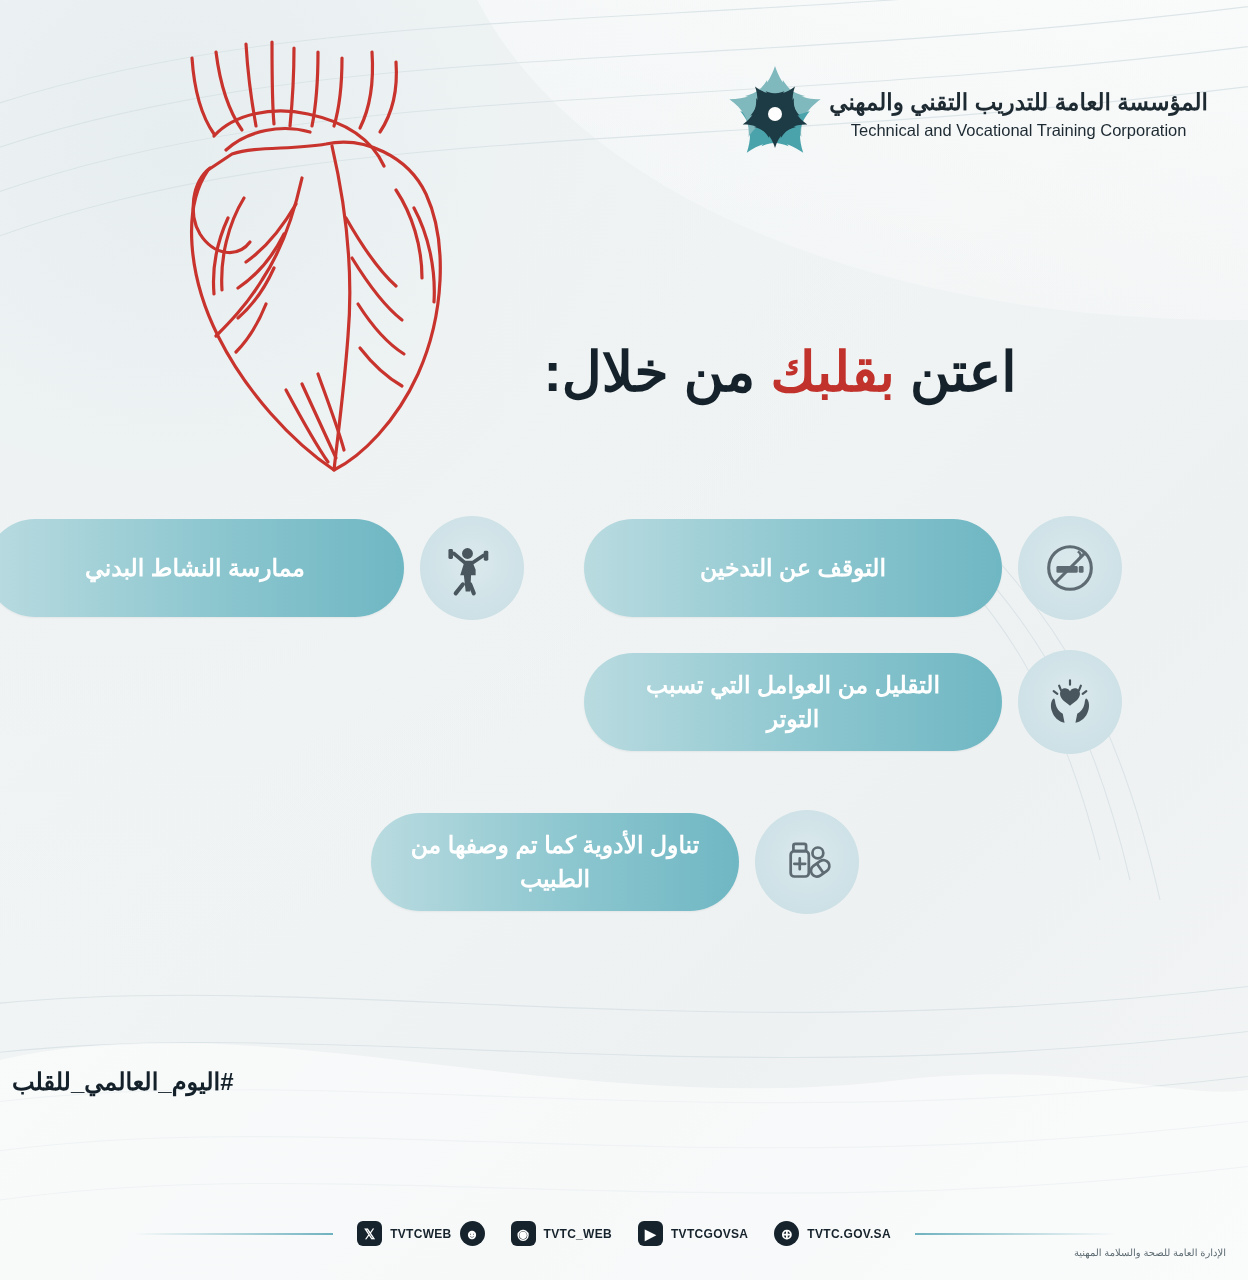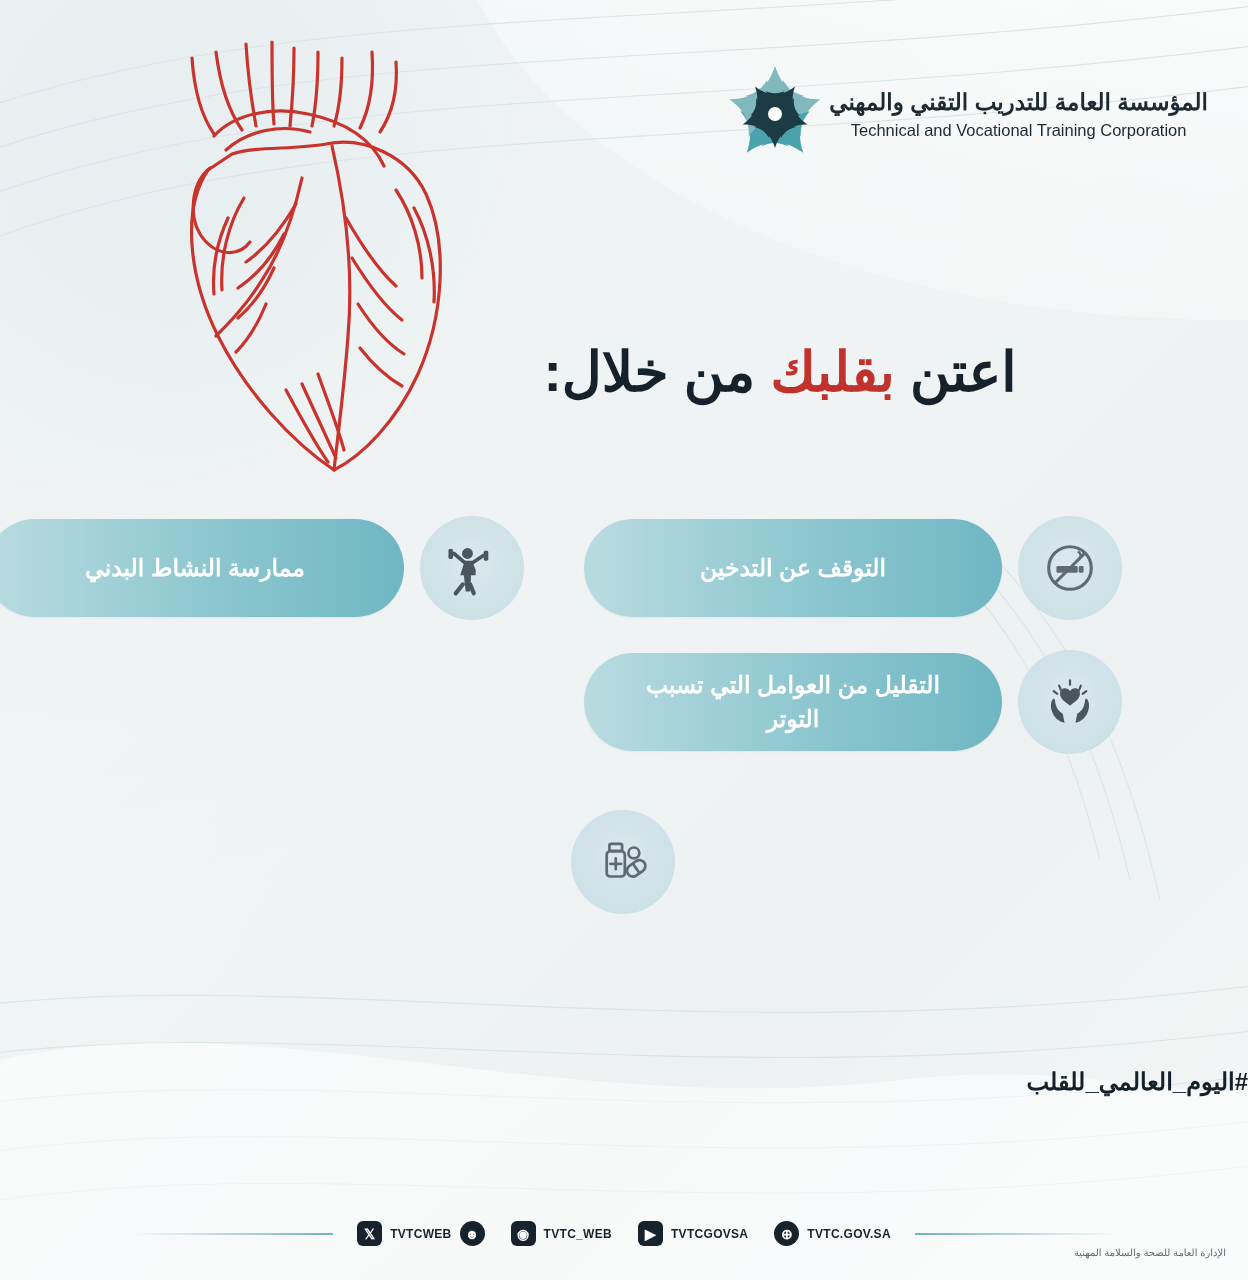--- a/index.html
+++ b/index.html
@@ -72,21 +72,21 @@
   .icon-bubble{
     width:104px;height:104px;border-radius:50%;
     background:radial-gradient(circle at 50% 45%, #dbe9ec 0%, #cfe2e7 60%, #c6dde3 100%);
     display:flex;align-items:center;justify-content:center;
     margin:0 16px;flex:0 0 auto;
   }
   .row-center{justify-content:center;}
 
   
   .hashtag{
-    position:absolute;top:1068px;left:5px;right:0;text-align:right;
+    position:absolute;top:1068px;left:12px;right:0;text-align:left;
     font-size:24px;font-weight:bold;color:#14212a;direction:rtl;
   }
 
   
   .footer{
     position:absolute;bottom:34px;left:0;right:0;
     display:flex;align-items:center;justify-content:center;gap:0;
   }
   .social-row{display:flex;align-items:center;gap:26px;direction:ltr;}
   .social{display:flex;align-items:center;gap:8px;}
@@ -260,20 +260,21 @@
             <rect x="14" y="20" width="20" height="28" rx="4" fill="none" stroke="#5e6b72" stroke-width="3"></rect>
             <rect x="17" y="12" width="14" height="8" rx="2" fill="none" stroke="#5e6b72" stroke-width="3"></rect>
             <path d="M24 28 v12 M18 34 h12" stroke="#5e6b72" stroke-width="3" stroke-linecap="round"></path>
             <g transform="rotate(-35 46 40)">
               <rect x="36" y="33" width="22" height="13" rx="6.5" fill="none" stroke="#5e6b72" stroke-width="3"></rect>
               <line x1="47" y1="33" x2="47" y2="46" stroke="#5e6b72" stroke-width="3"></line>
             </g>
             <circle cx="44" cy="22" r="6" fill="none" stroke="#5e6b72" stroke-width="3"></circle>
           </svg>
         </div>
+        <div class="pill w-c">تناول الأدوية كما تم وصفها من الطبيب</div>
       </div>
     </div>
 
   </div>
 
   <div class="hashtag">#اليوم_العالمي_للقلب</div>
 
   <div class="footer">
     <div class="rule right"></div>
     <div class="social-row" style="margin:0 24px;">

